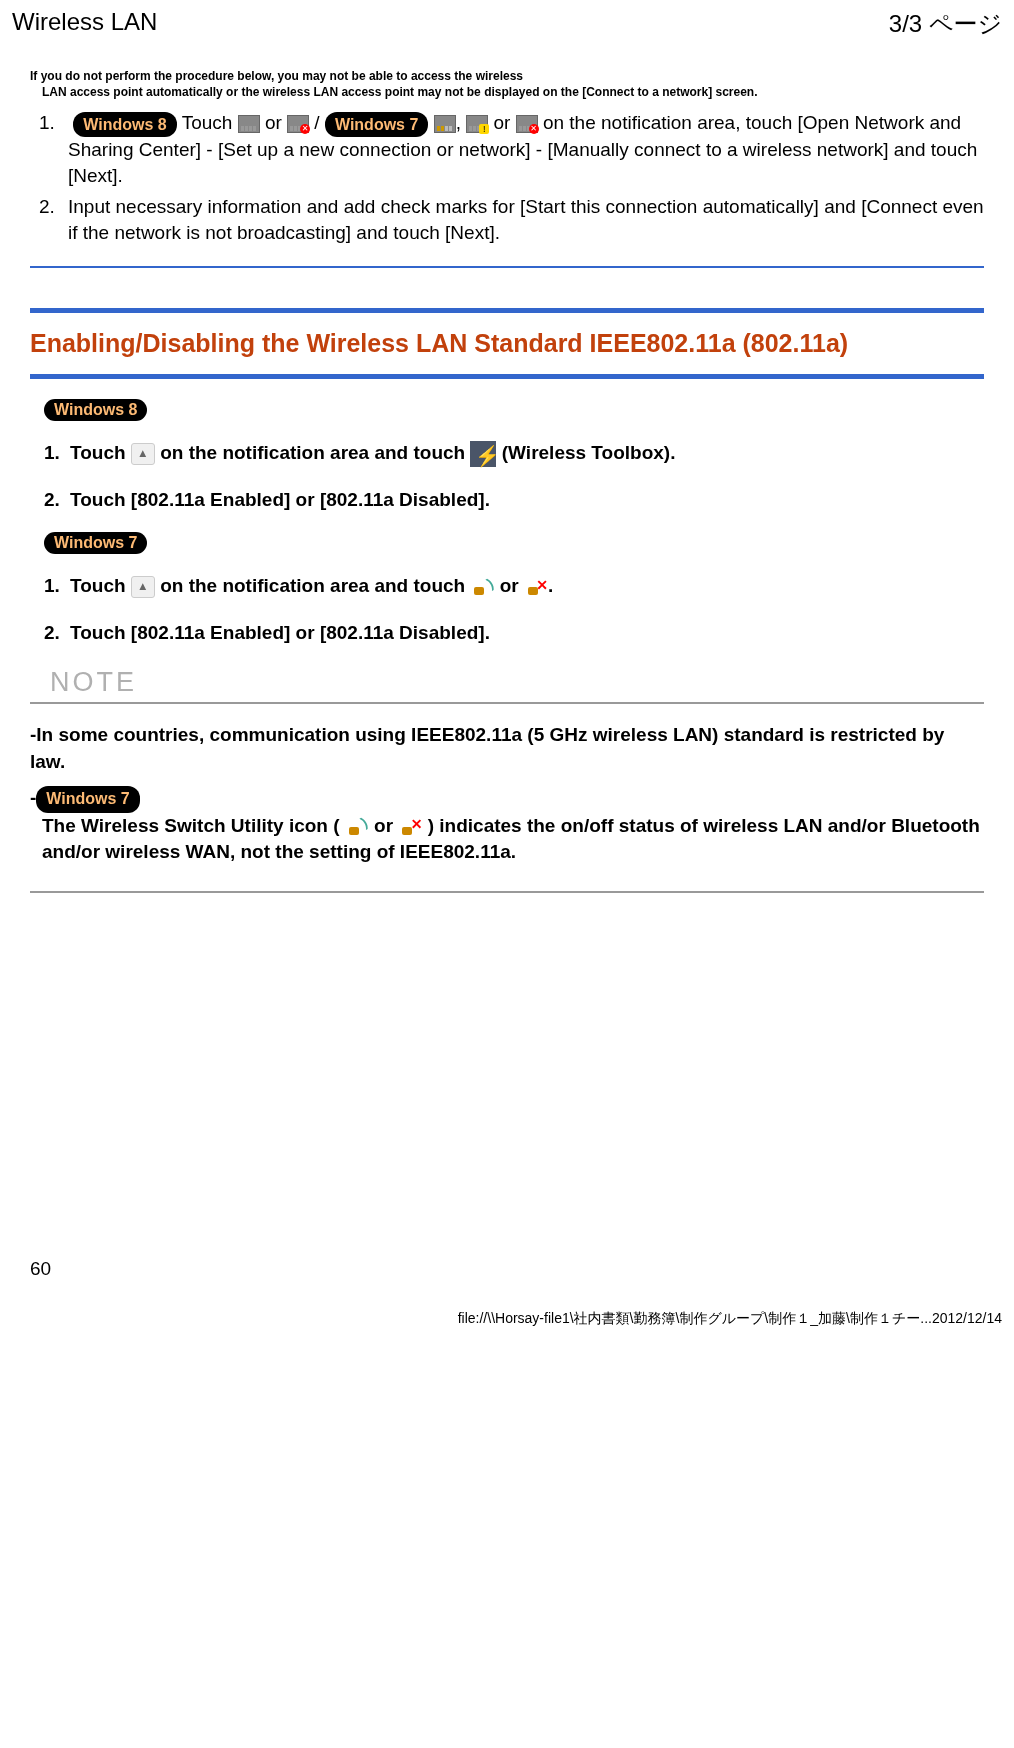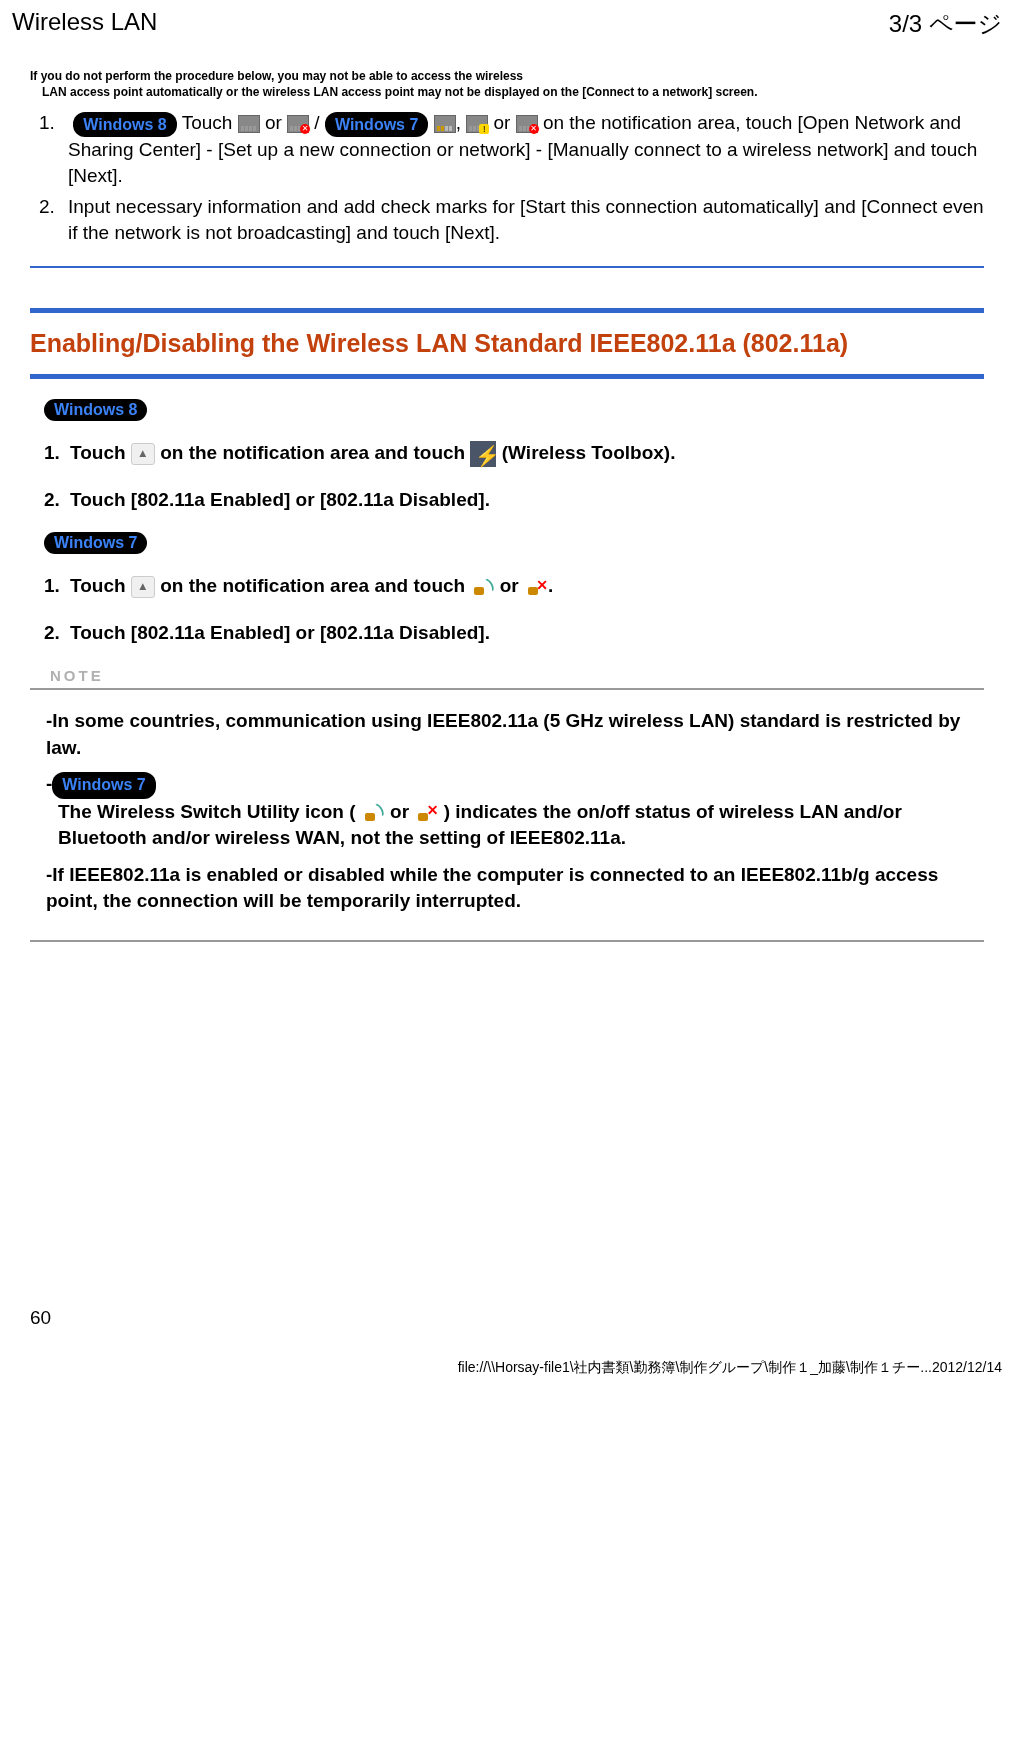--- a/index.html
+++ b/index.html
@@ -36,21 +36,21 @@
       font-size: 19px;
       line-height: 1.35;
     }
     ol.step-list li {
       margin-bottom: 6px;
       padding-left: 8px;
     }
     .os-badge {
       display: inline-block;
       background: black;
-      color: #3b82f6;
+      color: #fdba74;
       font-weight: bold;
       padding: 2px 10px;
       border-radius: 12px;
       font-size: 16px;
       vertical-align: middle;
     }
     .icon {
       display: inline-block;
       width: 22px;
       height: 18px;
@@ -135,35 +135,35 @@
       font-size: 19px;
       margin: 18px 0 18px 14px;
       line-height: 1.5;
     }
     .bold-step .num {
       display: inline-block;
       width: 26px;
     }
     .note-label {
       color: #b0b0b0;
-      font-size: 15px;
-      font-weight: bold;
+      font-size: 27px;
+      font-weight: normal;
       letter-spacing: 3px;
       margin: 20px 0 0 20px;
     }
     .note-divider {
       border: none;
       border-top: 2px solid #999;
       margin: 4px 0 18px 0;
     }
     .note-item {
       font-weight: bold;
       font-size: 19px;
       line-height: 1.4;
-      margin: 10px 16px;
+      margin: 10px 0;
     }
     .note-item .dash {
       display: inline-block;
     }
     .note-indent {
       margin-left: 12px;
       display: block;
     }
     .icon-tray-arrow {
       display: inline-block;
@@ -323,23 +323,20 @@
     <span class="dash">- </span><span>In some countries, communication using IEEE802.11a (5 GHz wireless LAN) standard is restricted by law.</span>
   </div>
 
   <div class="note-item">
     <span class="dash">- </span><span class="os-badge">Windows 7</span>
     <span class="note-indent">
       <span>The Wireless Switch Utility icon ( </span><span class="icon-wireless-on"></span><span> or </span><span class="icon-wireless-off"></span><span> ) indicates the on/off status of wireless LAN and/or Bluetooth and/or wireless WAN, not the setting of IEEE802.11a.</span>
     </span>
   </div>
 
-  <div class="note-item">
-    <span class="dash">- </span><span>If IEEE802.11a is enabled or disabled while the computer is connected to an IEEE802.11b/g access point, the connection will be temporarily interrupted.</span>
-  </div>
 
   <hr class="bottom-divider">
 
 </div>
 
 <div class="page-num">60</div>
 
 <div class="footer">
   <span>file://\\Horsay-file1\社内書類\勤務簿\制作グループ\制作１_加藤\制作１チー...</span>
   <span>2012/12/14</span>

